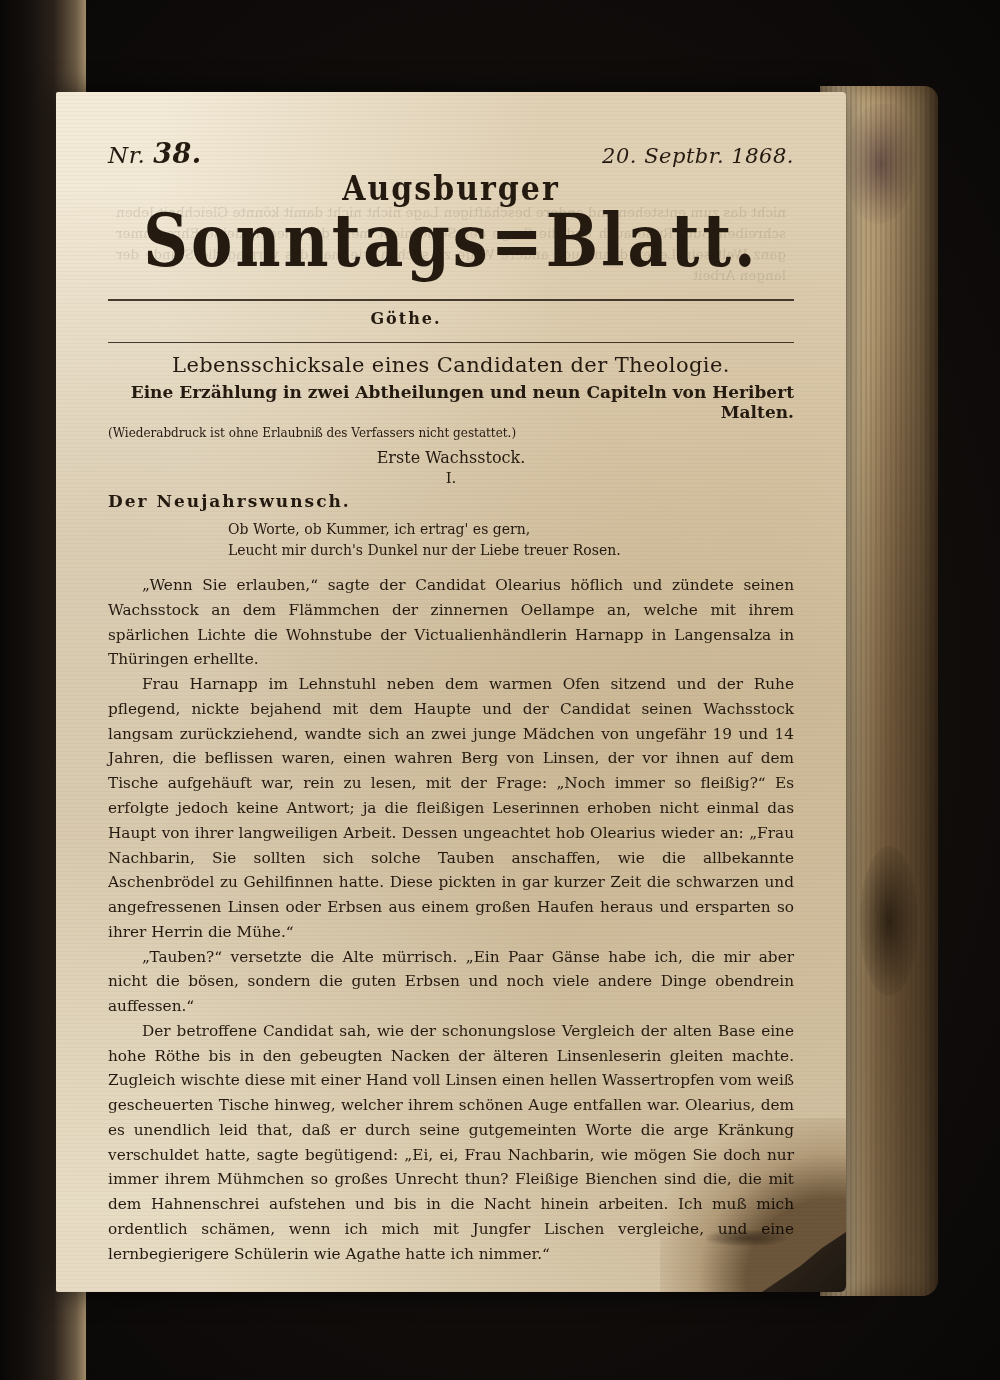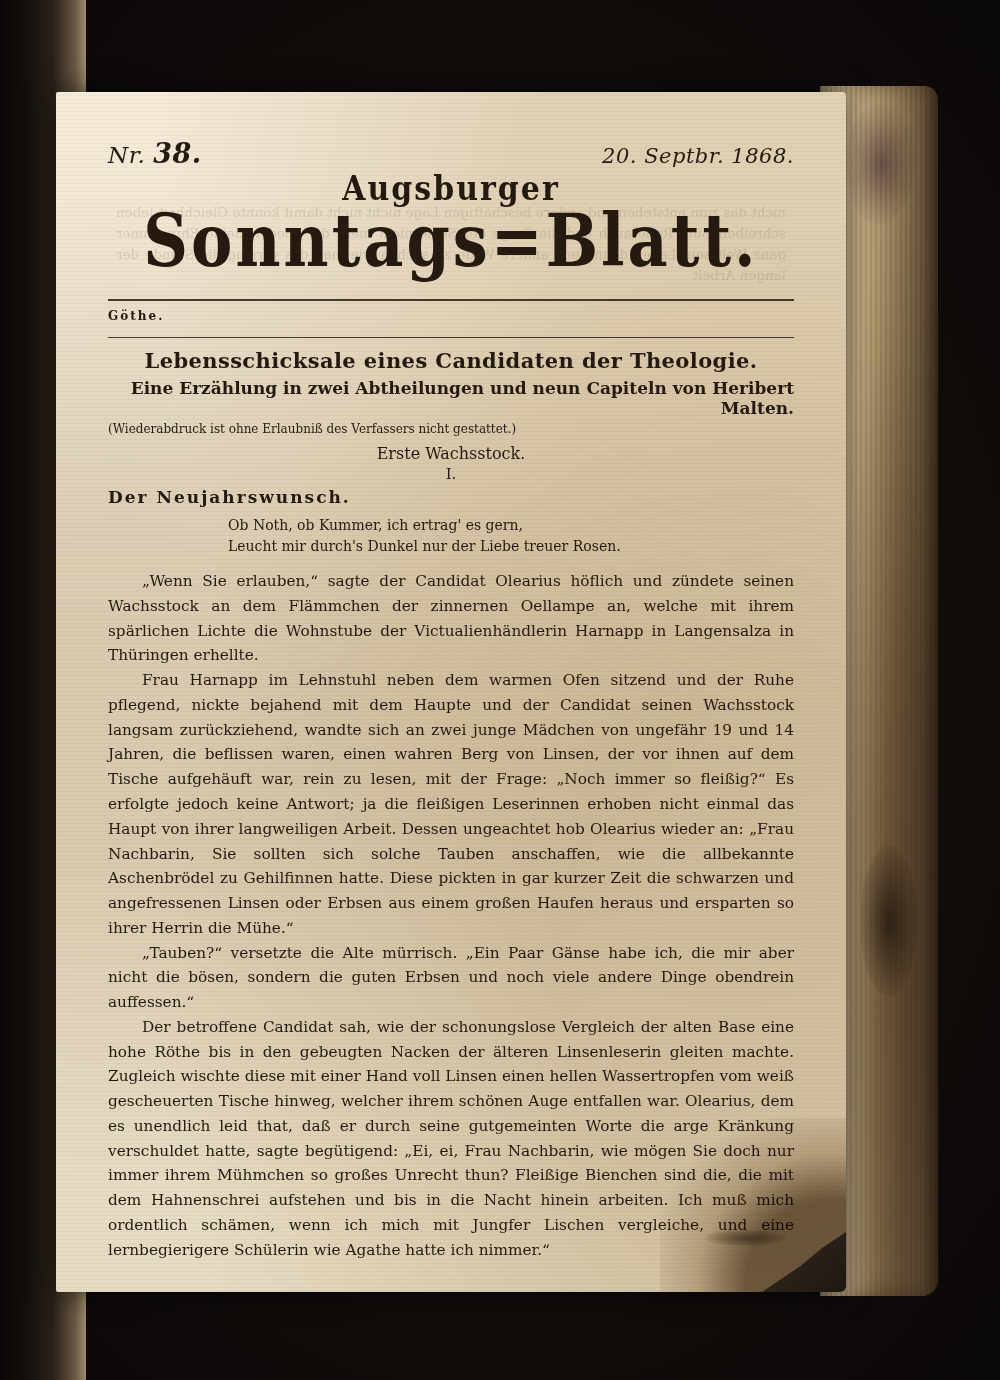--- a/index.html
+++ b/index.html
@@ -94,23 +94,23 @@
   }
   .title2{
     text-align:center;font-size:62px;letter-spacing:3px;line-height:1.05;margin-top:2px;
     font-family:"DejaVu Serif",serif;font-weight:bold;transform:scaleY(1.18);
   }
   .rule{height:2px;background:#2a1f14;margin:26px 0 8px;opacity:.85;}
   .rule.thin{height:1px;margin:14px 0 10px;}
 
   .motto{text-align:center;font-size:16px;line-height:1.45;font-weight:bold;}
   .motto .blk{margin-bottom:10px;}
-  .author{text-align:left;font-size:12px;font-weight:bold;padding-right:90px;letter-spacing:2px;}
+  .author{text-align:center;font-size:16px;font-weight:bold;padding-right:90px;letter-spacing:2px;}
 
-  .arthead{text-align:center;font-size:21px;font-weight:bold;letter-spacing:.4px;margin-top:6px;}
+  .arthead{text-align:center;font-size:21px;font-weight:normal;letter-spacing:.4px;margin-top:6px;}
   .artsub{text-align:right;font-size:17px;font-weight:bold;margin-top:5px;}
   .artnote{font-size:12px;margin-top:4px;}
   .secttl{text-align:center;font-size:16px;margin-top:8px;}
   .romnum{text-align:center;font-size:15px;margin-top:2px;}
   .chaptl{text-align:left;font-size:17px;font-weight:bold;letter-spacing:2px;margin-top:4px;}
   .verse{text-align:center;font-size:14px;margin-top:8px;line-height:1.5;}
   .verse div{padding-left:120px;text-align:left;}
 
   .body{margin-top:12px;font-size:15.3px;line-height:1.62;text-align:justify;}
   .body p{margin:0 0 0 0;text-indent:34px;}
@@ -154,21 +154,21 @@
       <div class="rule thin"></div>
 
       <div class="arthead">Lebensschicksale eines Candidaten der Theologie.</div>
       <div class="artsub">Eine Erzählung in zwei Abtheilungen und neun Capiteln von Heribert Malten.</div>
       <div class="artnote">(Wiederabdruck ist ohne Erlaubniß des Verfassers nicht gestattet.)</div>
       <div class="secttl">Erste Wachsstock.</div>
       <div class="romnum">I.</div>
       <div class="chaptl">Der Neujahrswunsch.</div>
 
       <div class="verse">
-        <div>Ob Noth, ob Kummer, ich ertrag' es gern,</div>
+        <div>Ob Worte, ob Kummer, ich ertrag' es gern,</div>
         <div>Leucht mir durch's Dunkel nur der Liebe treuer Rosen.</div>
       </div>
 
       <div class="body">
         <p>„Wenn Sie erlauben,“ sagte der Candidat Olearius höflich und zündete seinen Wachsstock an dem Flämmchen der zinnernen Oellampe an, welche mit ihrem spärlichen Lichte die Wohnstube der Victualienhändlerin Harnapp in Langensalza in Thüringen erhellte.</p>
         <p>Frau Harnapp im Lehnstuhl neben dem warmen Ofen sitzend und der Ruhe pflegend, nickte bejahend mit dem Haupte und der Candidat seinen Wachsstock langsam zurückziehend, wandte sich an zwei junge Mädchen von ungefähr 19 und 14 Jahren, die beflissen waren, einen wahren Berg von Linsen, der vor ihnen auf dem Tische aufgehäuft war, rein zu lesen, mit der Frage: „Noch immer so fleißig?“ Es erfolgte jedoch keine Antwort; ja die fleißigen Leserinnen erhoben nicht einmal das Haupt von ihrer langweiligen Arbeit. Dessen ungeachtet hob Olearius wieder an: „Frau Nachbarin, Sie sollten sich solche Tauben anschaffen, wie die allbekannte Aschenbrödel zu Gehilfinnen hatte. Diese pickten in gar kurzer Zeit die schwarzen und angefressenen Linsen oder Erbsen aus einem großen Haufen heraus und ersparten so ihrer Herrin die Mühe.“</p>
         <p>„Tauben?“ versetzte die Alte mürrisch. „Ein Paar Gänse habe ich, die mir aber nicht die bösen, sondern die guten Erbsen und noch viele andere Dinge obendrein auffessen.“</p>
         <p>Der betroffene Candidat sah, wie der schonungslose Vergleich der alten Base eine hohe Röthe bis in den gebeugten Nacken der älteren Linsenleserin gleiten machte. Zugleich wischte diese mit einer Hand voll Linsen einen hellen Wassertropfen vom weiß gescheuerten Tische hinweg, welcher ihrem schönen Auge entfallen war. Olearius, dem es unendlich leid that, daß er durch seine gutgemeinten Worte die arge Kränkung verschuldet hatte, sagte begütigend: „Ei, ei, Frau Nachbarin, wie mögen Sie doch nur immer ihrem Mühmchen so großes Unrecht thun? Fleißige Bienchen sind die, die mit dem Hahnenschrei aufstehen und bis in die Nacht hinein arbeiten. Ich muß mich ordentlich schämen, wenn ich mich mit Jungfer Lischen vergleiche, und eine lernbegierigere Schülerin wie Agathe hatte ich nimmer.“</p>
 
       </div>

